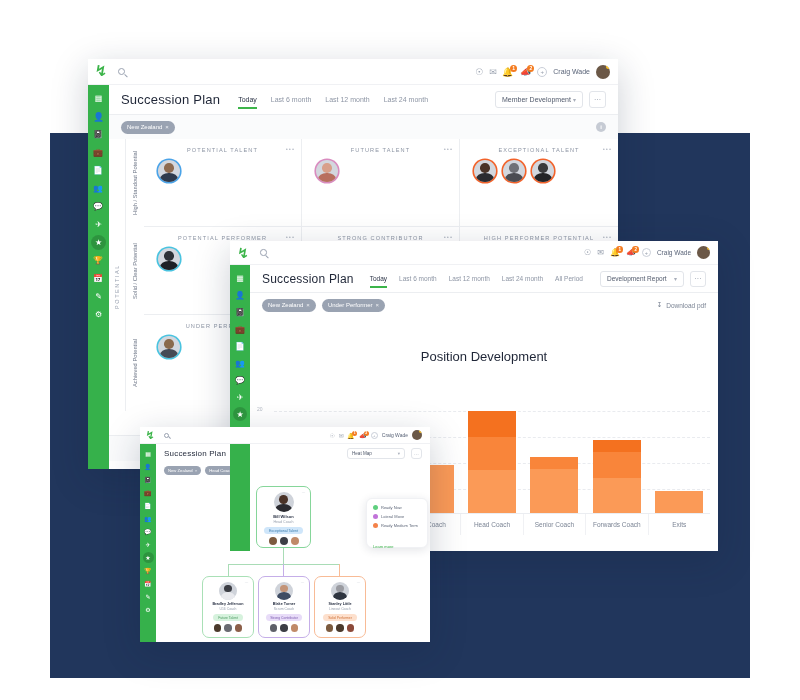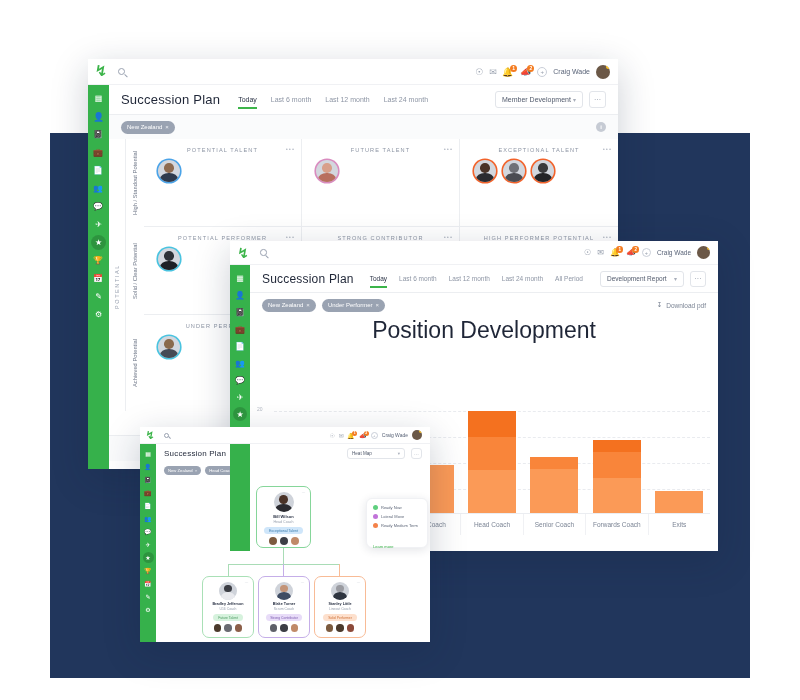--- a/index.html
+++ b/index.html
@@ -486,21 +486,21 @@
           <span>Under Performer</span>
           <span class="x">×</span>
         </span>
         <span class="download-link" style="font-size:6.5px;">
           <span style="font-size:7px;">↧</span>
           <span>Download pdf</span>
         </span>
       </div>
 
       <div class="chart-wrap" style="position:absolute;left:0;right:0;top:52px;bottom:0;">
-        <div class="chart-title" style="font-size:23px;">Position Development</div>
+        <div class="chart-title" style="font-size:13px;margin-top:32px;">Position Development</div>
 
         <div class="plot" style="left:24px; right:8px; top:72px; bottom:38px;">
 
           <div class="gridline" style="top:18%;"></div>
           <div class="gridline" style="top:39%;"></div>
           <div class="gridline" style="top:60%;"></div>
           <div class="gridline" style="top:81%;"></div>
           <span class="ytick" style="left:-17px;top:14%;font-size:5px;">20</span>
           <span class="ytick" style="left:-17px;top:35%;font-size:5px;">15</span>
 

